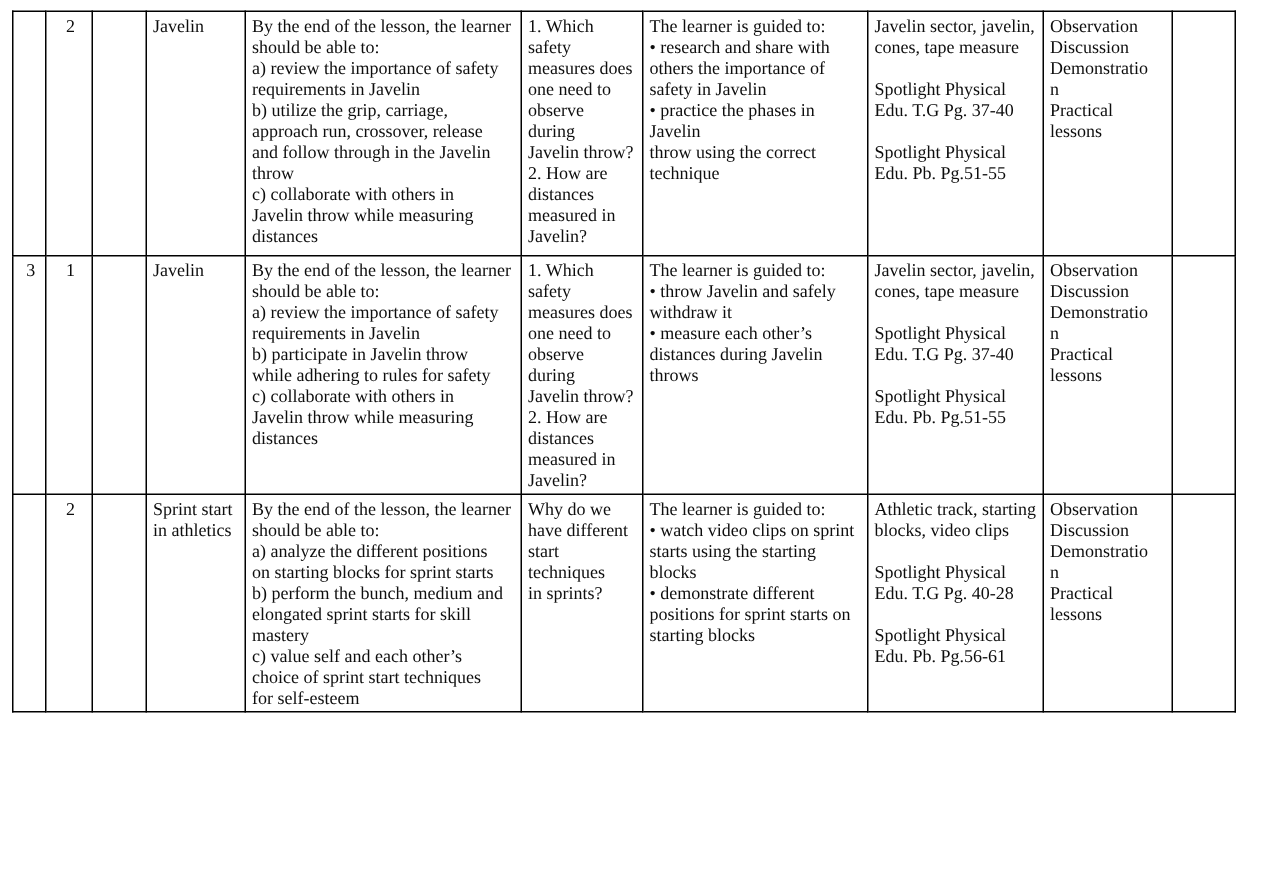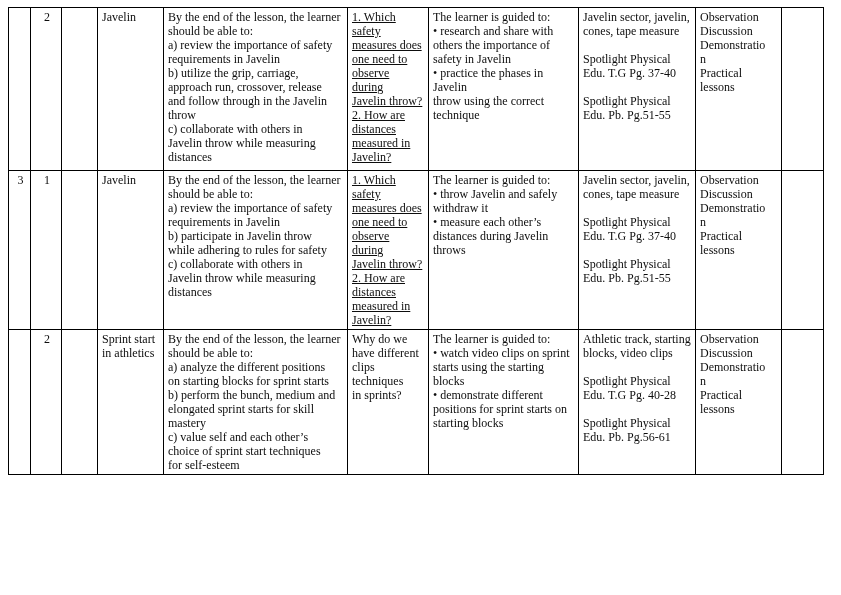--- a/index.html
+++ b/index.html
@@ -35,21 +35,20 @@
     overflow: hidden;
   }
   td.c-num {
     text-align: center;
     padding: 2px 1px;
   }
   td.c-inquiry {
     font-size: 11px;
     line-height: 13px;
     padding-left: 3px;
-    text-decoration: underline;
   }
   td.c-small {
     font-size: 10.5px;
     line-height: 12px;
     padding-left: 3px;
     margin-left: 13px;
   }
 </style>
 </head>
 <body>
@@ -178,21 +177,21 @@
 a) analyze the different positions
 on starting blocks for sprint starts
 b) perform the bunch, medium and
 elongated sprint starts for skill
 mastery
 c) value self and each other’s
 choice of sprint start techniques
 for self-esteem</td>
         <td class="c-small">Why do we
 have different
-clips techniques
+start techniques
 in sprints?</td>
         <td>The learner is guided to:
 • watch video clips on sprint
 starts using the starting
 blocks
 • demonstrate different
 positions for sprint starts on
 starting blocks</td>
         <td>Athletic track, starting
 blocks, video clips

